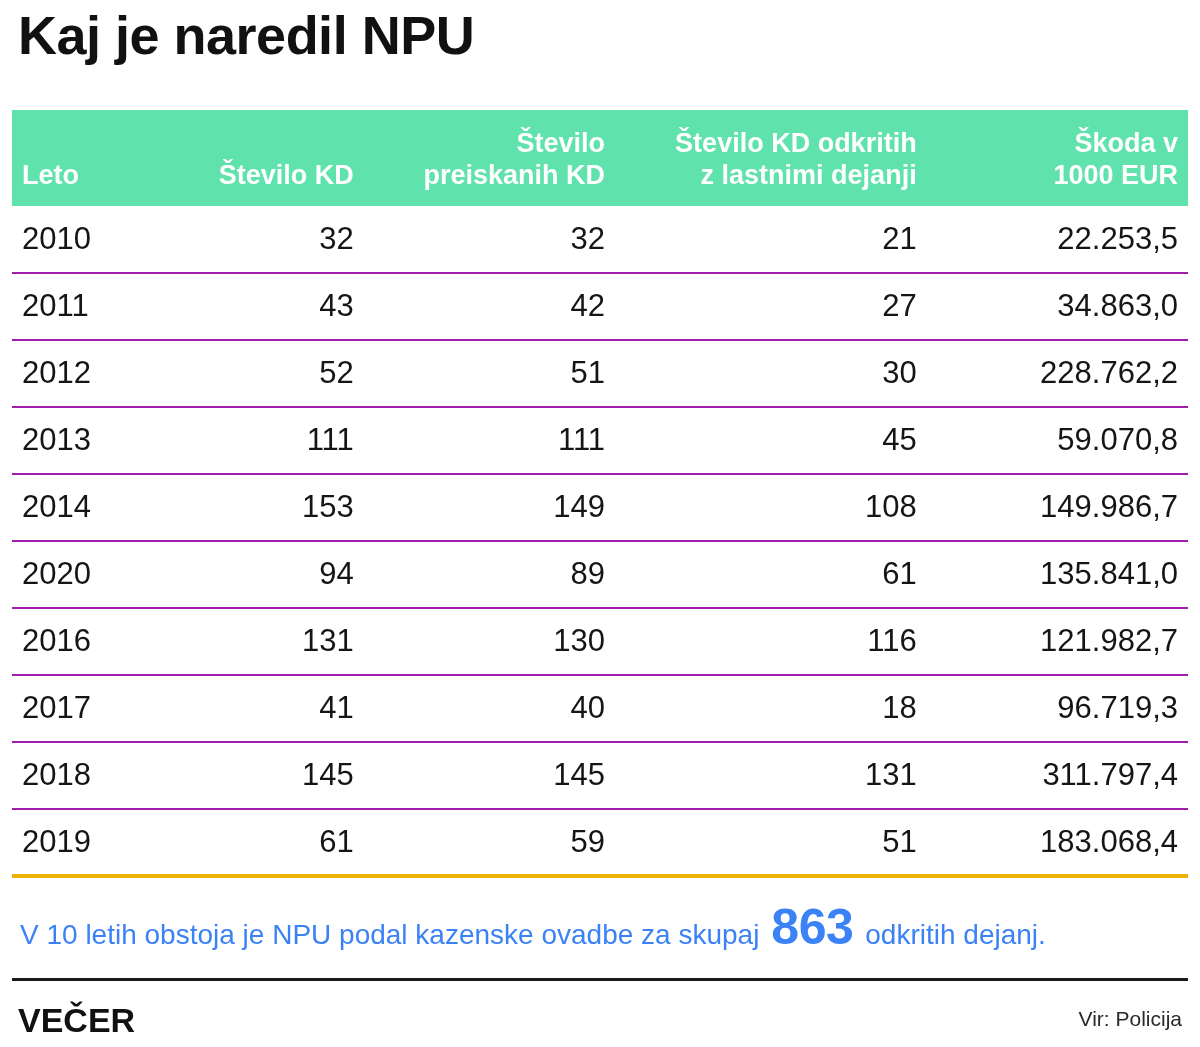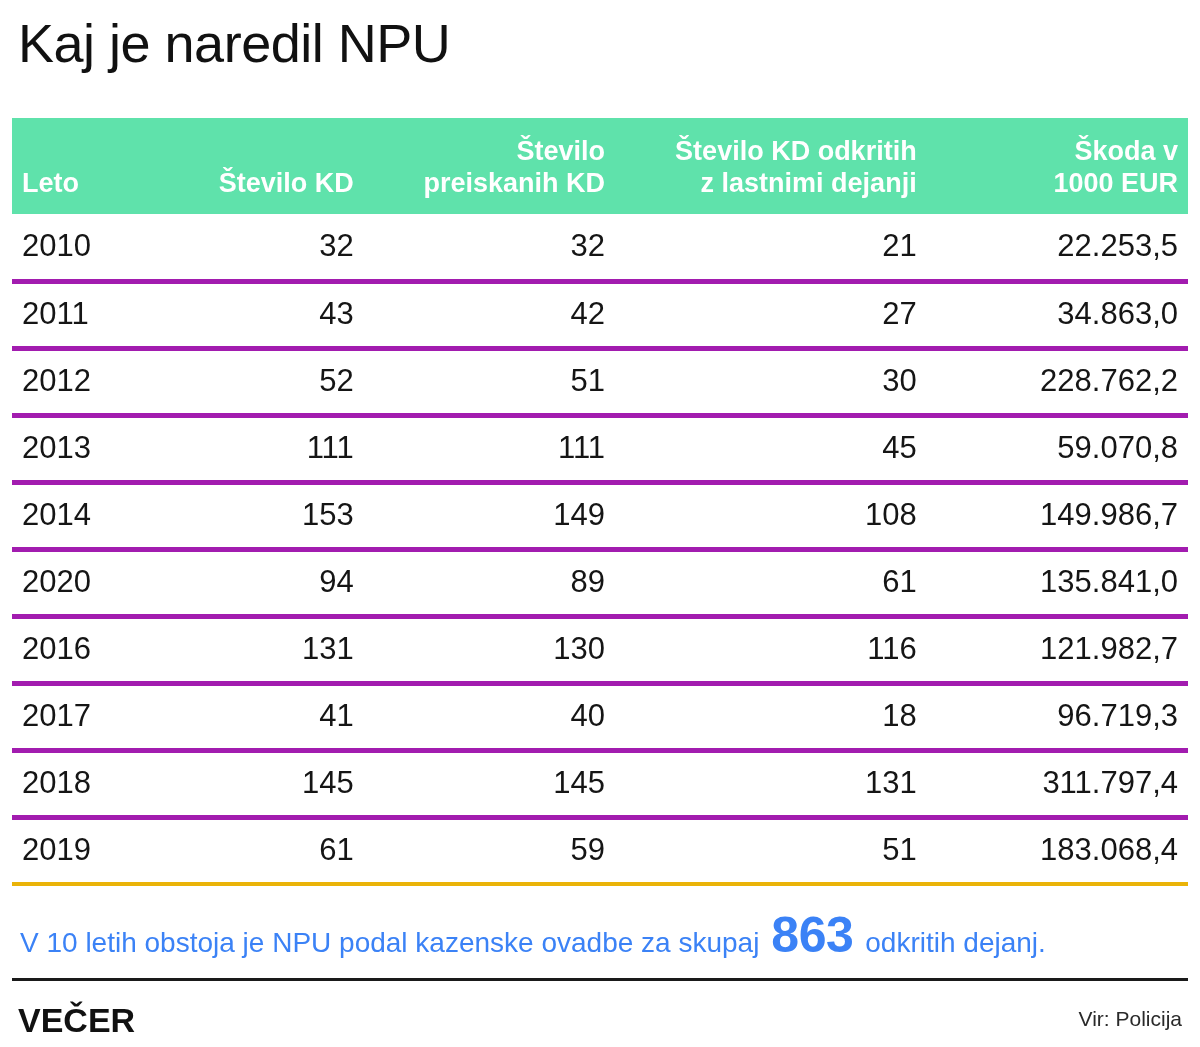--- a/index.html
+++ b/index.html
@@ -16,24 +16,24 @@
   }
   .page {
     position: relative;
     width: 1200px;
     height: 1047px;
     box-sizing: border-box;
     padding: 0 12px;
   }
   .title {
     font-size: 54px;
-    font-weight: 400;
+    font-weight: 700;
     letter-spacing: -0.5px;
     line-height: 1;
-    padding-top: 16px;
+    padding-top: 8px;
     padding-left: 6px;
     color: #111111;
   }
   table.data {
     width: 1176px;
     border-collapse: collapse;
     margin-top: 48px;
     table-layout: fixed;
   }
   table.data thead th {
@@ -59,21 +59,21 @@
   th.c1, td.c1 { width: 190px; }
   th.c2, td.c2 { width: 250px; }
   th.c3, td.c3 { width: 310px; }
   th.c4, td.c4 { width: 260px; }
 
   table.data tbody td {
     font-size: 31px;
     font-weight: 400;
     color: #151515;
     padding: 10px 10px 11px 10px;
-    border-bottom: 5px solid #a21caf;
+    border-bottom: 2px solid #a21caf;
     height: 67px;
     box-sizing: border-box;
   }
   table.data tbody tr:last-child td {
     border-bottom: 4px solid #eab308;
   }
   td.col-year { padding-left: 8px; }
   th.c4, td.c4 { padding-right: 8px; }
 
   .summary {

